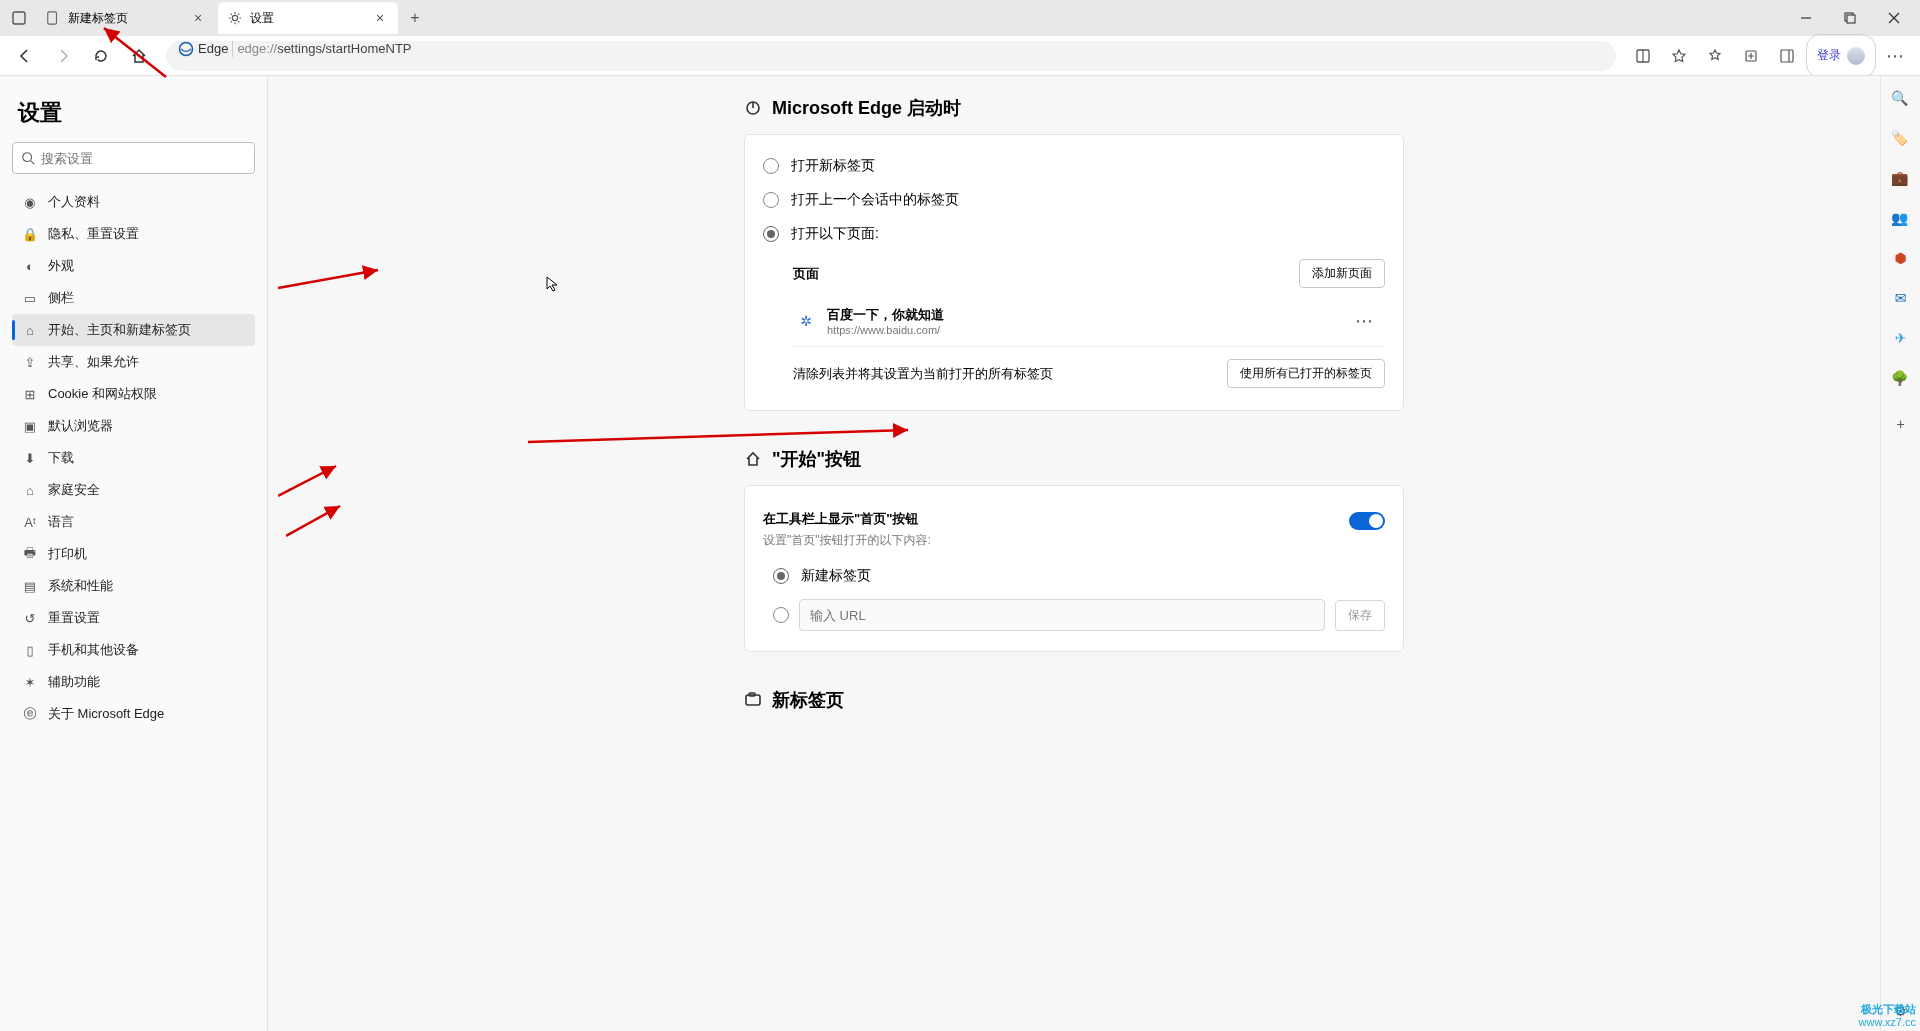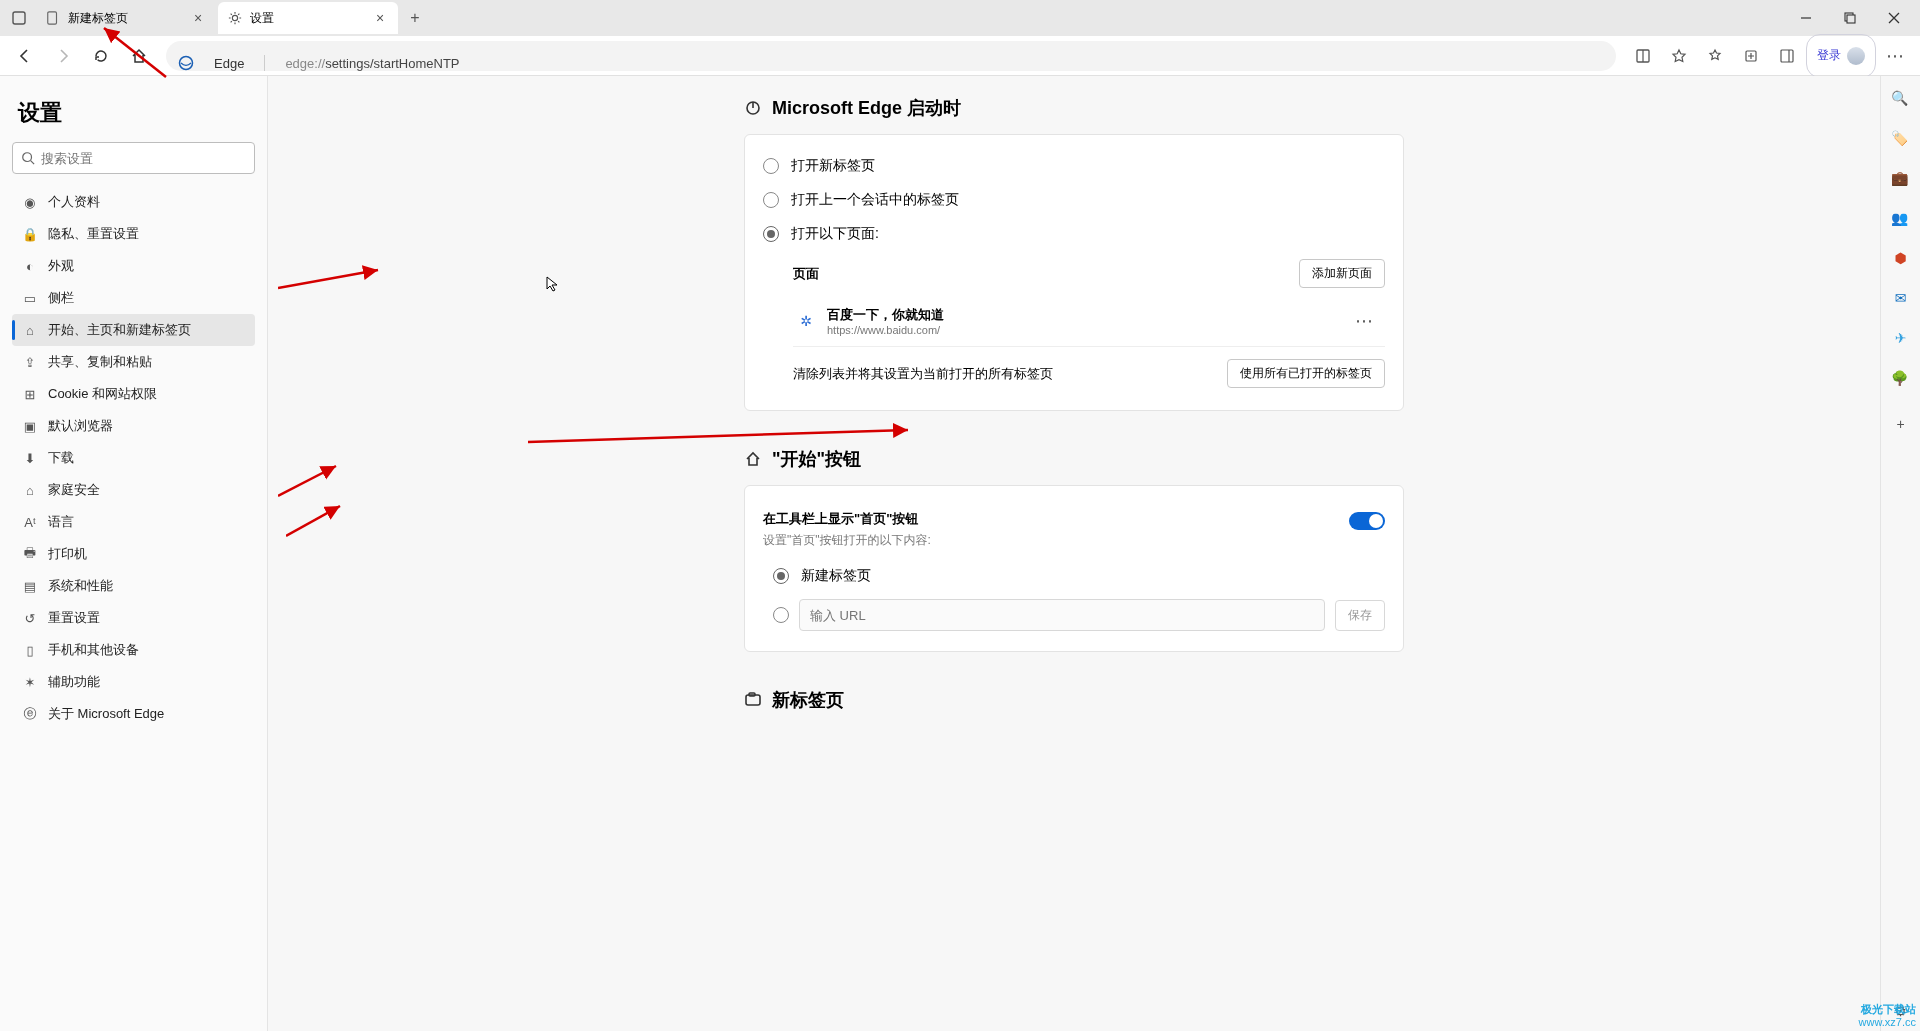--- a/index.html
+++ b/index.html
@@ -12,21 +12,21 @@
 .tab { display: flex; align-items: center; height: 32px; padding: 0 10px; gap: 8px; border-radius: 6px 6px 0 0; min-width: 180px; max-width: 200px; font-size: 12px; }
 .tab.active { background: #fff; }
 .tab .tab-title { flex: 1; overflow: hidden; white-space: nowrap; text-overflow: ellipsis; }
 .tab .close { width: 16px; height: 16px; display: flex; align-items: center; justify-content: center; font-size: 14px; color: #555; }
 .win-controls { display: flex; }
 .win-controls .sq-btn { width: 44px; height: 32px; }
 
 
 .addrbar { height: 40px; background: #fff; display: flex; align-items: center; padding: 0 8px; gap: 4px; border-bottom: 1px solid #e1e1e1; }
 .icon-btn { width: 34px; height: 34px; display: flex; align-items: center; justify-content: center; cursor: pointer; border-radius: 4px; color: #444; }
-.url-box { flex: 1; display: flex; align-items: flex-end; height: 30px; background: #f3f3f3; border-radius: 15px; padding: 0 12px; gap: 20px; margin: 0 6px; }
+.url-box { flex: 1; display: flex; align-items: flex-start; height: 30px; background: #f3f3f3; border-radius: 15px; padding: 0 12px; gap: 4px; margin: 0 6px; }
 .url-box .edge-label { font-size: 13px; color: #333; }
 .url-box .divider { width: 1px; height: 16px; background: #ccc; }
 .url-box .url-text { font-size: 13px; color: #444; flex: 1; }
 .url-box .url-text .dim { color: #888; }
 .right-icons { display: flex; align-items: center; gap: 2px; }
 .login-pill { display: flex; align-items: center; gap: 6px; height: 44px; padding: 0 10px; border: 1px solid #d2d2dd; border-radius: 14px; font-size: 12px; color: #3b3bd4; cursor: pointer; }
 .avatar-dot { width: 18px; height: 18px; border-radius: 50%; background: linear-gradient(#d9e0ea,#b0bccd); }
 
 
 .content { position: absolute; top: 76px; left: 0; right: 0; bottom: 0; display: flex; background: #f7f7f7; }
@@ -220,21 +220,21 @@
         <div class="nav-item">
           <span class="nav-icon">▭</span>
           <span>侧栏</span>
         </div>
         <div class="nav-item active">
           <span class="nav-icon">⌂</span>
           <span>开始、主页和新建标签页</span>
         </div>
         <div class="nav-item">
           <span class="nav-icon">⇪</span>
-          <span>共享、复制和粘贴</span>
+          <span>共享、如果允许</span>
         </div>
         <div class="nav-item">
           <span class="nav-icon">⊞</span>
           <span>Cookie 和网站权限</span>
         </div>
         <div class="nav-item">
           <span class="nav-icon">▣</span>
           <span>默认浏览器</span>
         </div>
         <div class="nav-item">

